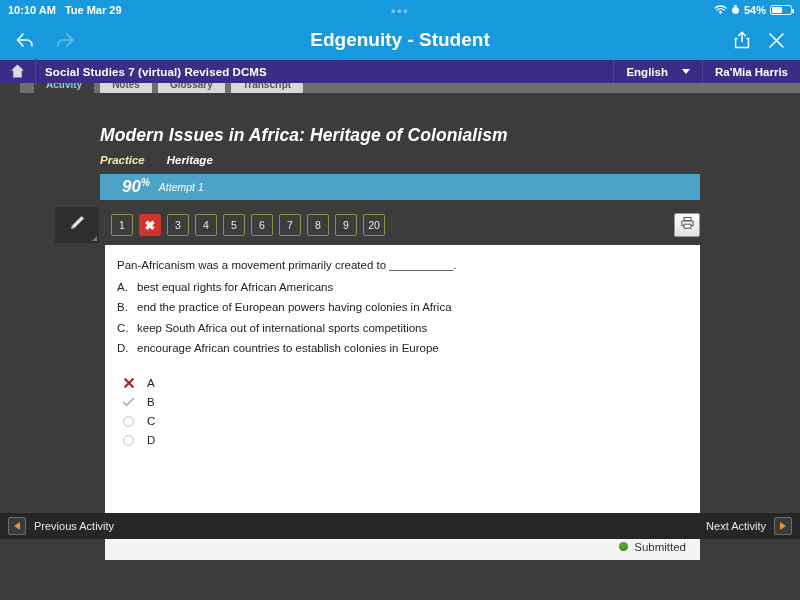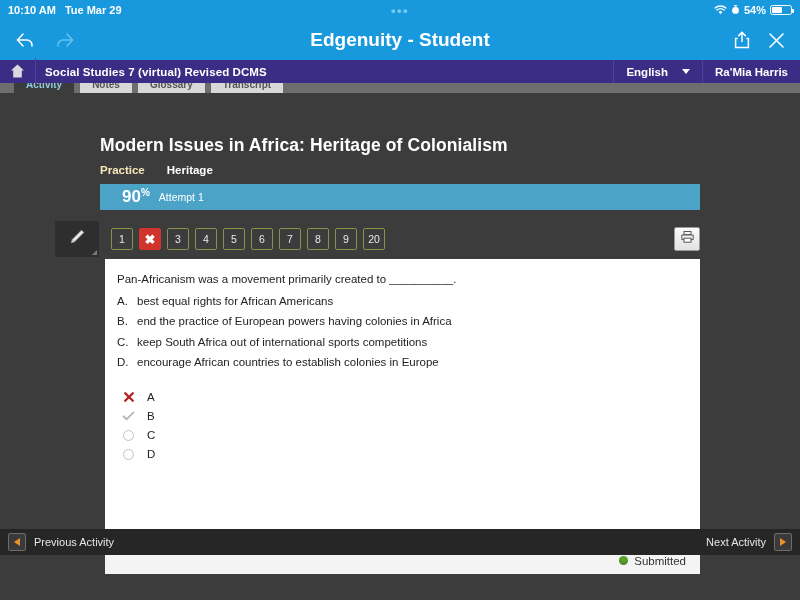--- a/index.html
+++ b/index.html
@@ -102,39 +102,40 @@
     display: flex; align-items: center;
     border-left: 1px solid #4f41a0;
   }
 
   
   .tabstrip {
     height: 10px; background: #6e6e6e;
     display: flex; align-items: flex-start; gap: 6px;
     padding-left: 14px;
     overflow: hidden;
+    margin-left: 20px;
   }
   .tab {
     height: 18px; padding: 0 12px;
     background: #d8d8d8; color: #555;
     font-size: 10px; font-weight: bold;
     border-radius: 3px 3px 0 0;
     display: flex; align-items: center;
     margin-top: -8px;
   }
   .tab.active { background: #3c3c3c; color: #8ecae6; }
 
   
   .stage {
     height: 462px;
     background: #3c3c3c;
     position: relative;
     padding: 28px 0 0 0;
   }
-  .inner { margin: 14px 100px; }
+  .inner { margin: 4px 100px; font-style: italic; }
 
   .lesson-title {
     color: #ffffff; font-size: 17.5px; font-weight: bold;
     letter-spacing: .1px;
   }
   .subrow {
     display: flex; align-items: baseline; gap: 22px;
     margin-top: 8px;
     font-size: 11.5px; font-weight: bold;
   }
@@ -233,21 +234,21 @@
   }
   .dot-green {
     width: 9px; height: 9px; border-radius: 50%;
     background: #5aa32b;
     box-shadow: inset 0 -2px 3px rgba(0,0,0,.18);
   }
   .submitted-txt { font-size: 11.5px; color: #333; }
 
   
   .bottombar {
-    position: absolute; left: 0; right: 0; bottom: 0;
+    position: absolute; left: 0; right: 0; bottom: 16px;
     height: 26px;
     background: #262626;
     display: flex; align-items: center;
     padding: 0 8px;
     color: #e6e6e6; font-size: 11px;
   }
   .navbtn { display: flex; align-items: center; gap: 8px; cursor: pointer; }
   .navbtn.right { margin-left: auto; }
   .tri-box {
     width: 18px; height: 18px;

